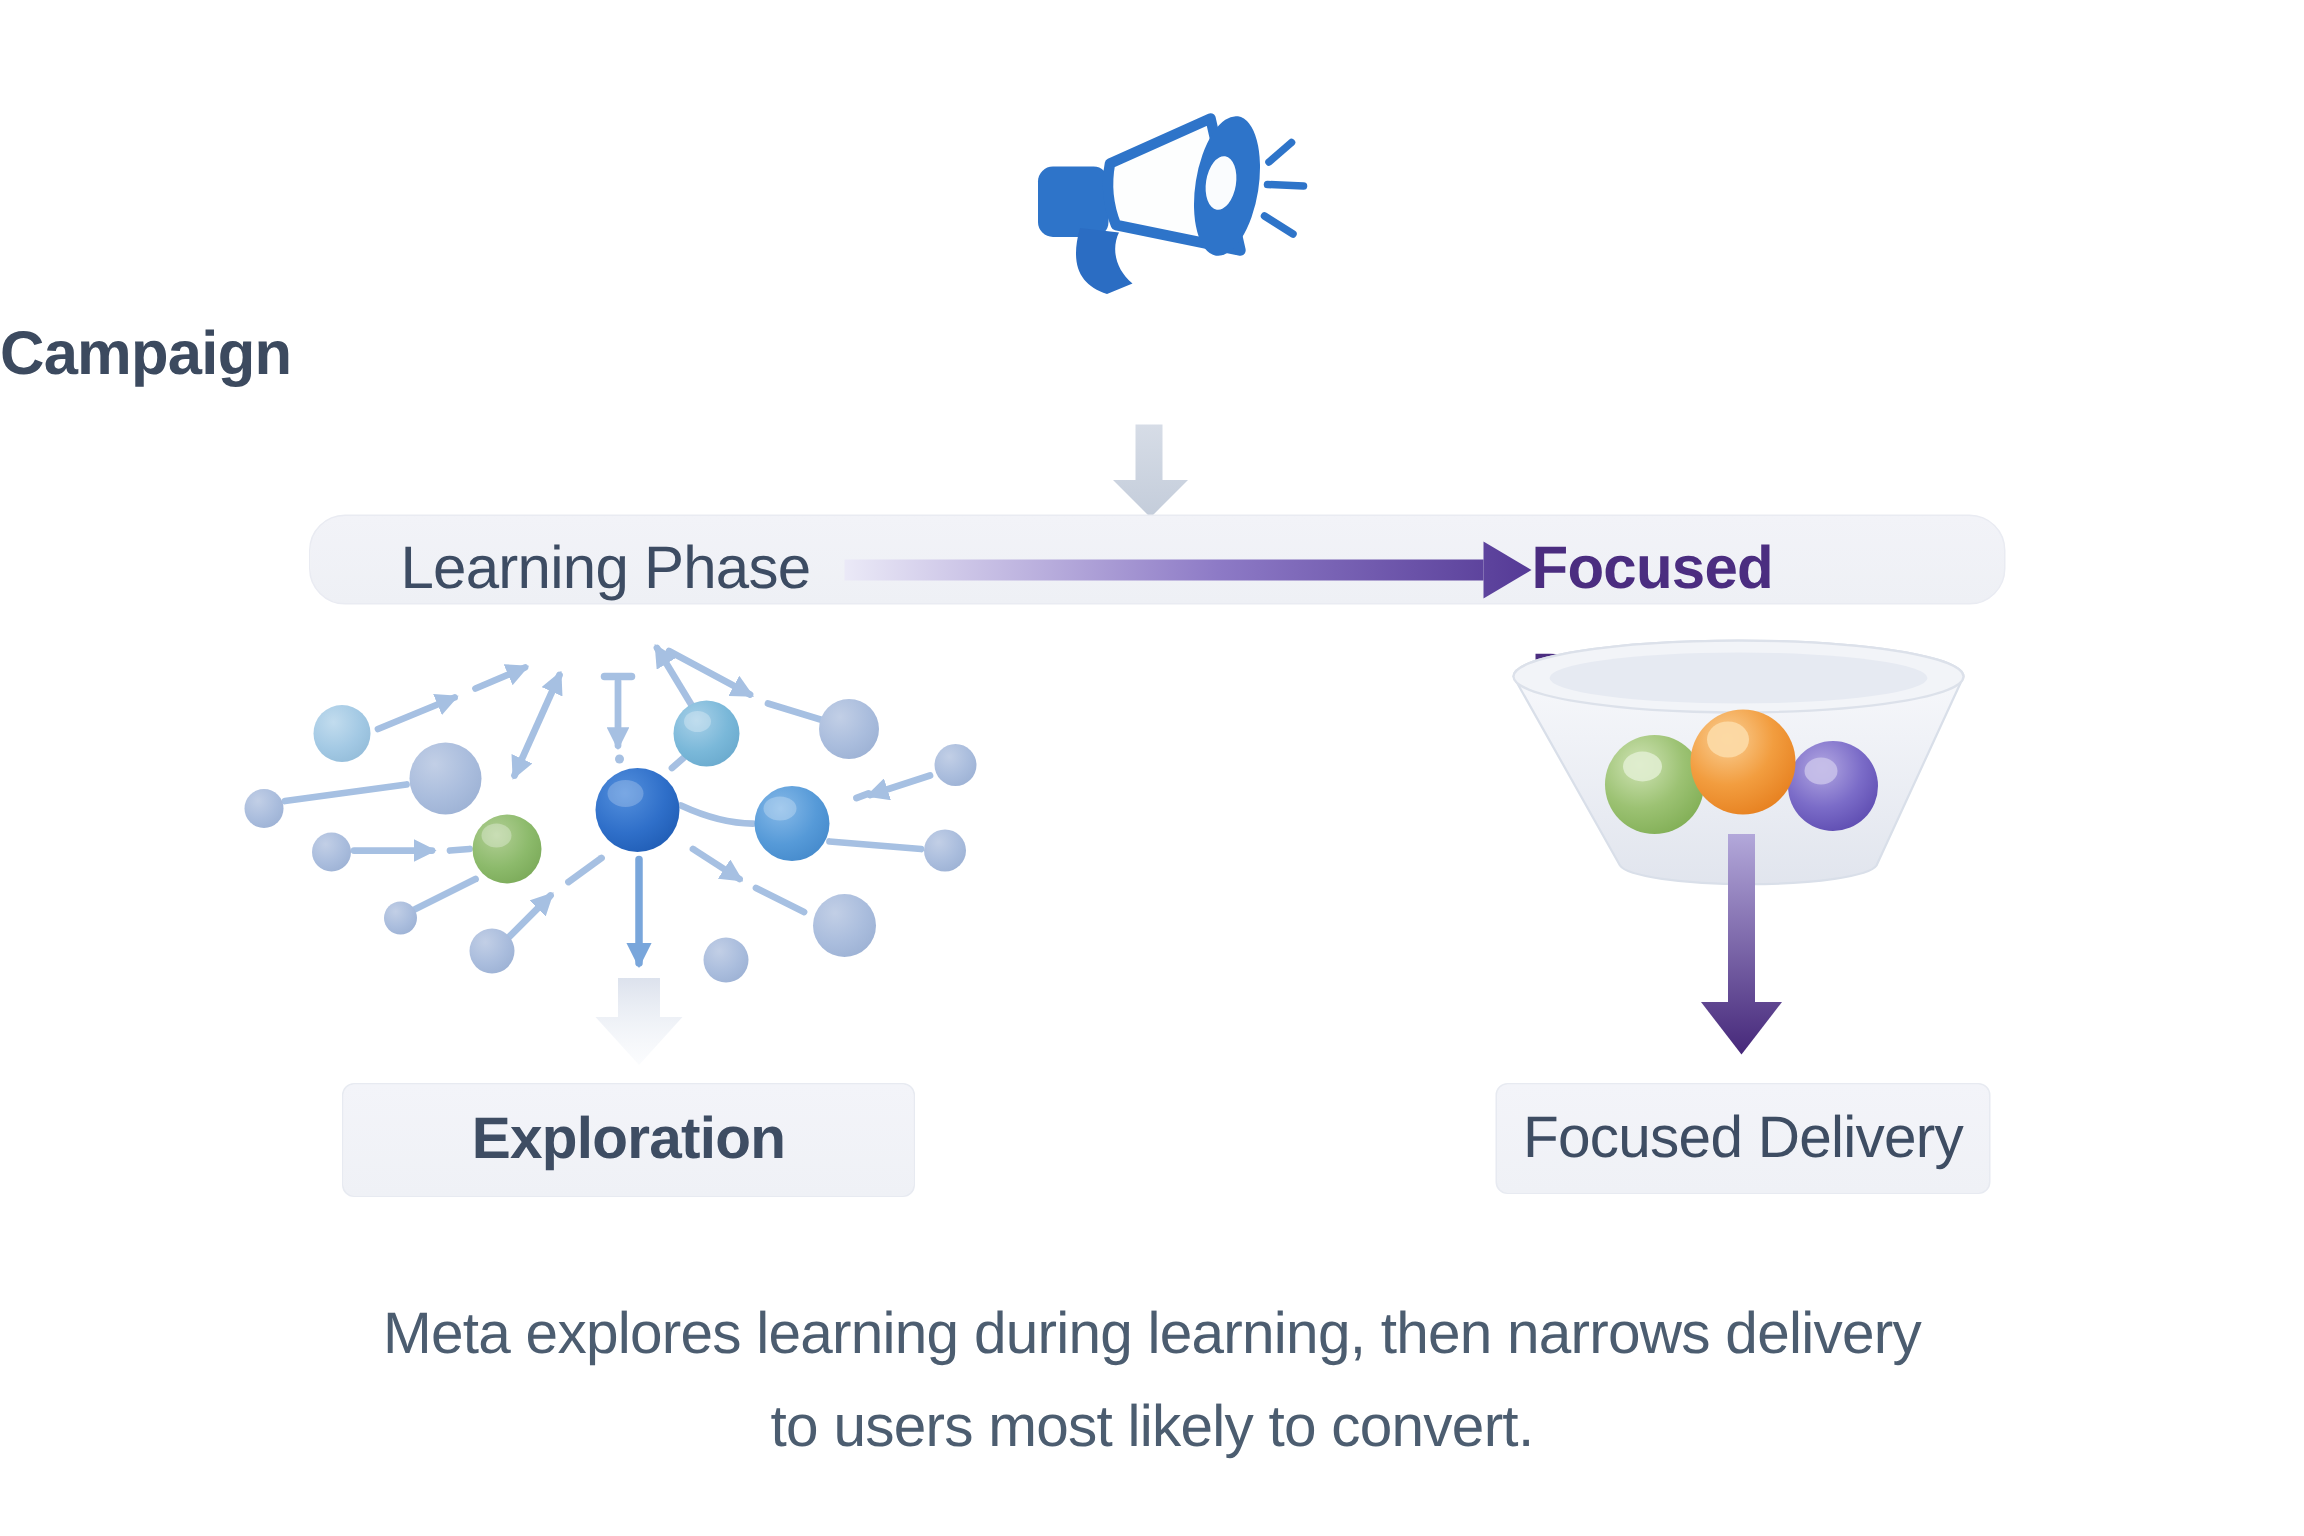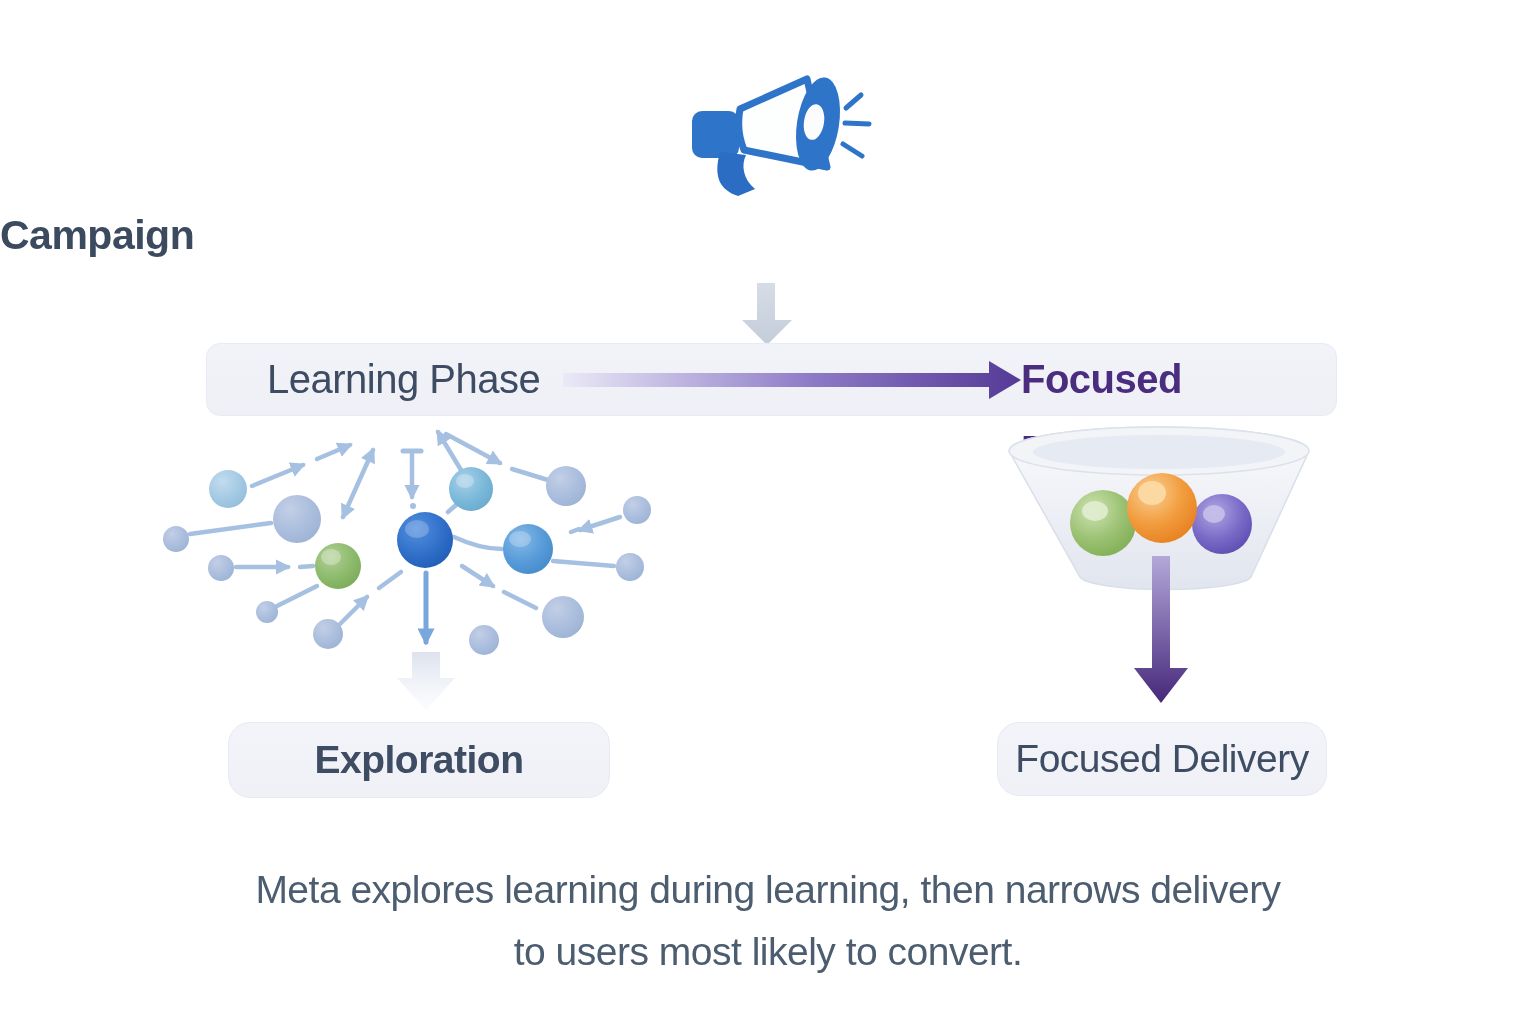--- a/index.html
+++ b/index.html
@@ -15,35 +15,35 @@
   #canvas{
     position:relative;width:1536px;height:1024px;background:#ffffff;
     overflow:hidden;
   }
   .abs{position:absolute;}
   .campaign-label{
     left:0;top:212px;width:1536px;
     font-size:41px;font-weight:700;color:var(--slate-text);letter-spacing:-0.5px;
   }
   .phase-bar{
-    left:206px;top:343px;width:1131px;height:73px;border-radius:14px;
+    left:206px;top:343px;width:1131px;height:60px;border-radius:24px;
     background:linear-gradient(180deg,#f2f3f8 0%,#eef0f5 100%);
     border:1px solid #e9ebf2;box-sizing:border-box;
   }
   .phase-bar .left-label{
     position:absolute;left:60px;top:0;height:71px;line-height:71px;
     font-size:40px;font-weight:500;color:#3d4c63;letter-spacing:-0.5px;
   }
   .phase-bar .right-label{
     position:absolute;left:814px;top:0;height:71px;line-height:71px;
     font-size:40px;font-weight:700;color:var(--purple-text);letter-spacing:-0.5px;
   }
   .phase-arrow-svg{position:absolute;left:350px;top:0;width:470px;height:71px;}
   .stage-box{
-    border-radius:22px;
+    border-radius:8px;
     background:linear-gradient(180deg,#f3f4f9 0%,#eff1f6 100%);
     border:1px solid #e7eaf1;box-sizing:border-box;
     display:flex;align-items:center;justify-content:center;
     color:#3e4d63;letter-spacing:-0.5px;
   }
   .box-left{left:228px;top:722px;width:382px;height:76px;font-size:39px;font-weight:700;}
   .box-right{left:997px;top:722px;width:330px;height:74px;font-size:39px;font-weight:400;}
   .caption{
     left:0;width:1536px;text-align:center;
     font-size:39px;font-weight:400;color:var(--caption-text);letter-spacing:-0.5px;

